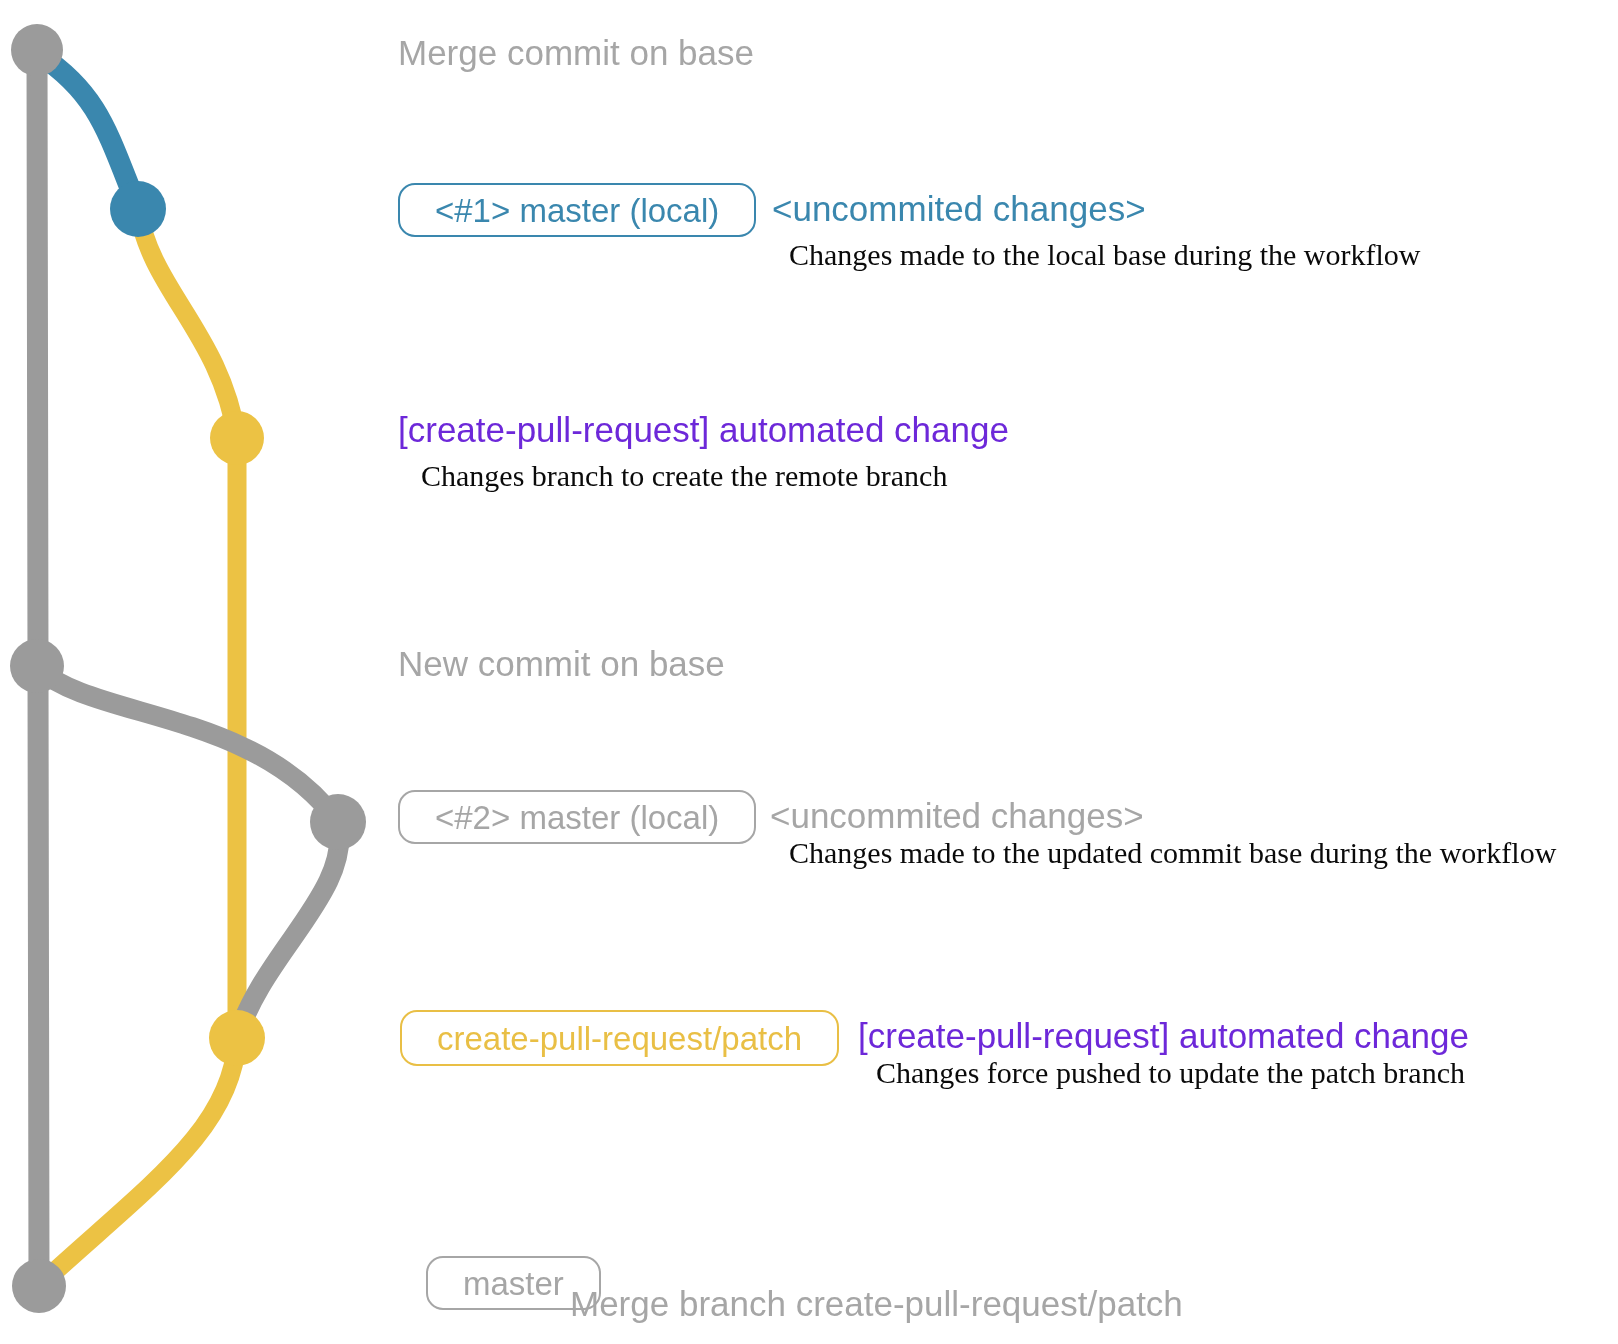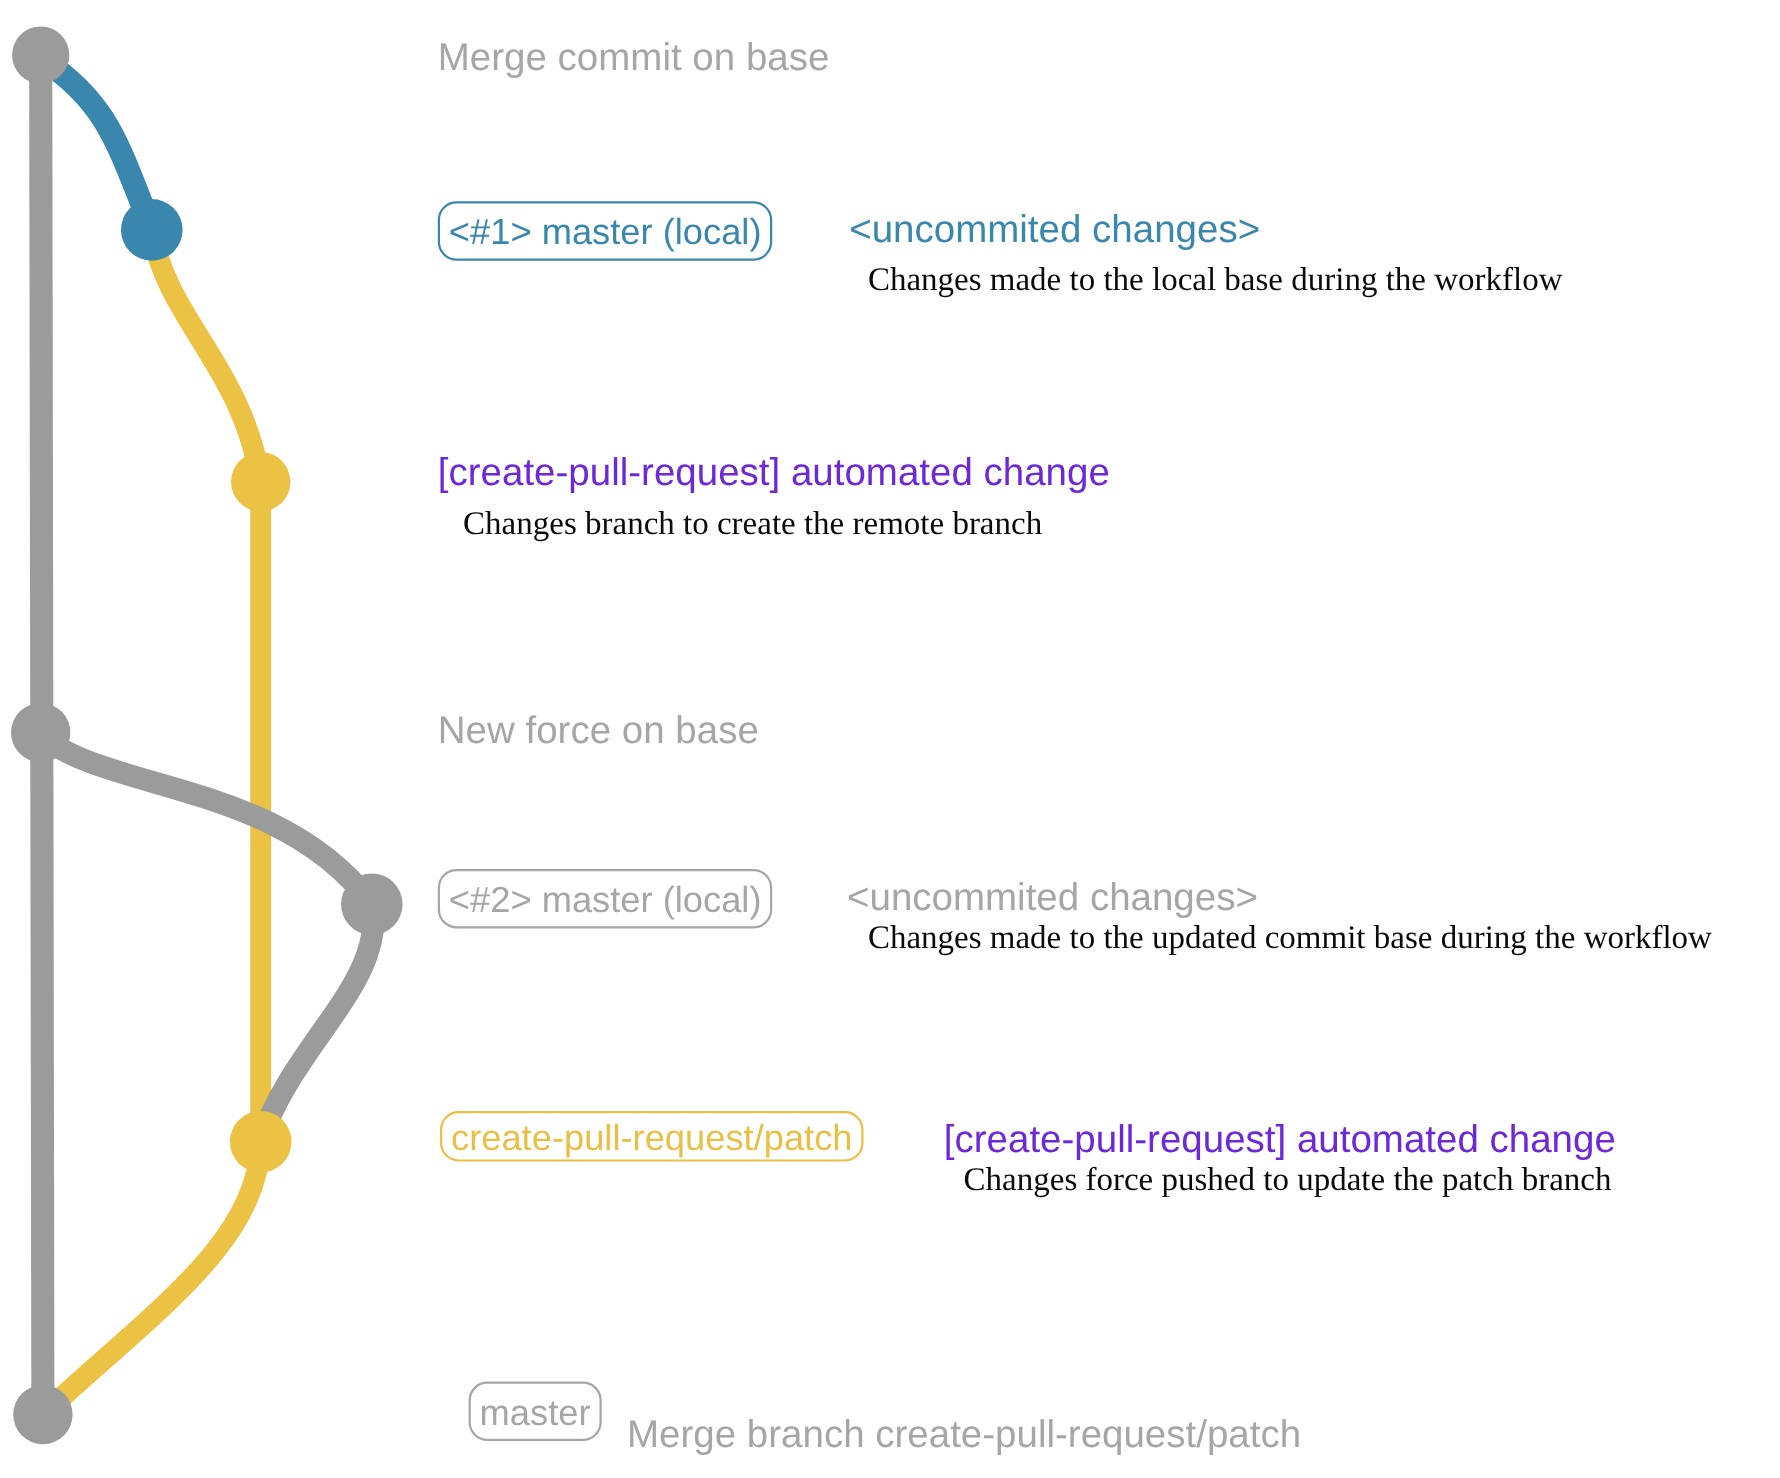--- a/index.html
+++ b/index.html
@@ -13,21 +13,21 @@
   .stage svg{position:absolute;left:0;top:0;}
   .txt{position:absolute;white-space:nowrap;line-height:1;}
   .lbl-gray{color:#a6a6a6;font-size:35px;}
   .hd-blue{color:#3a87ae;font-size:35px;}
   .hd-gray{color:#a6a6a6;font-size:35px;}
   .hd-yellow{color:#6d28d9;font-size:35px;}
   .serif{color:#0a0a0a;font-size:30px;font-family:"Liberation Serif", serif;}
   .badge{
     position:absolute;
     display:flex;align-items:center;
-    padding:0 8px;height:54px;
+    padding:0 35px;height:54px;
     border-radius:17px;border:2.5px solid;
     font-size:33px;line-height:1;white-space:nowrap;
     background:#ffffff;box-sizing:border-box;
   }
   .badge-blue{border-color:#3a87ae;color:#3a87ae;}
   .badge-gray{border-color:#a6a6a6;color:#a6a6a6;text-align:center;}
   .badge-yellow{border-color:#e9bf45;color:#e9bf45;}
 </style>
 </head>
 <body>
@@ -61,26 +61,26 @@
 
   <div class="txt lbl-gray" style="left:398px;top:35px;">Merge commit on base</div>
 
   <div class="badge badge-blue" style="left:398px;top:183px;">&lt;#1&gt; master (local)</div>
   <div class="txt hd-blue" style="left:772px;top:191px;">&lt;uncommited changes&gt;</div>
   <div class="txt serif" style="left:789px;top:240px;">Changes made to the local base during the workflow</div>
 
   <div class="txt hd-yellow" style="left:398px;top:412px;">[create-pull-request] automated change</div>
   <div class="txt serif" style="left:421px;top:461px;">Changes branch to create the remote branch</div>
 
-  <div class="txt lbl-gray" style="left:398px;top:646px;">New force on base</div>
+  <div class="txt lbl-gray" style="left:398px;top:646px;">New commit on base</div>
 
   <div class="badge badge-gray" style="left:398px;top:790px;">&lt;#2&gt; master (local)</div>
   <div class="txt hd-gray" style="left:770px;top:798px;">&lt;uncommited changes&gt;</div>
   <div class="txt serif" style="left:789px;top:838px;">Changes made to the updated commit base during the workflow</div>
 
-  <div class="badge badge-yellow" style="left:400px;top:1010px;height:46px;text-align:center;">create-pull-request/patch</div>
+  <div class="badge badge-yellow" style="left:400px;top:1010px;height:56px;text-align:center;">create-pull-request/patch</div>
   <div class="txt hd-yellow" style="left:858px;top:1018px;">[create-pull-request] automated change</div>
   <div class="txt serif" style="left:876px;top:1058px;">Changes force pushed to update the patch branch</div>
 
   <div class="badge badge-gray" style="left:400px;top:1256px;margin-left:26px;">master</div>
   <div class="txt lbl-gray" style="left:570px;top:1265px;margin-top:21px;">Merge branch create-pull-request/patch</div>
 
 </div>
 
 </body></html>

